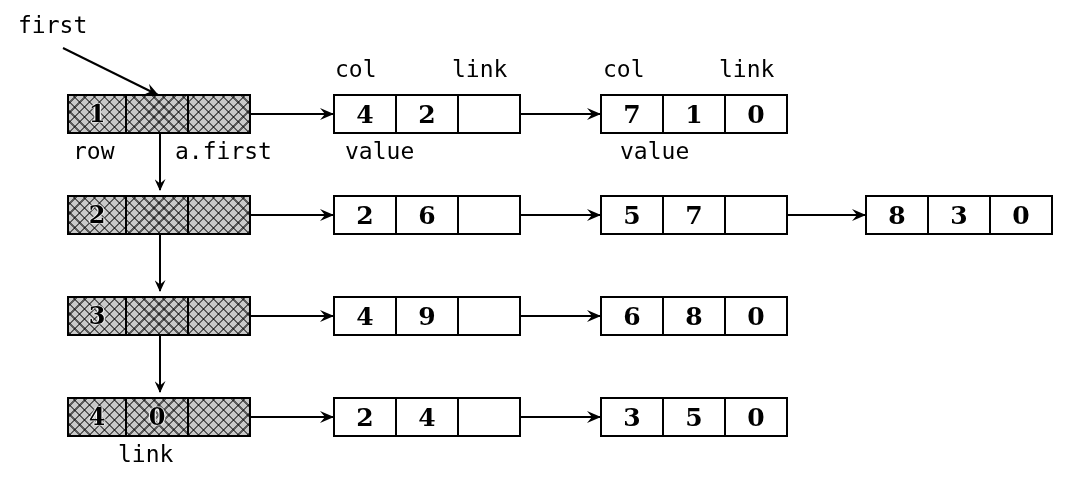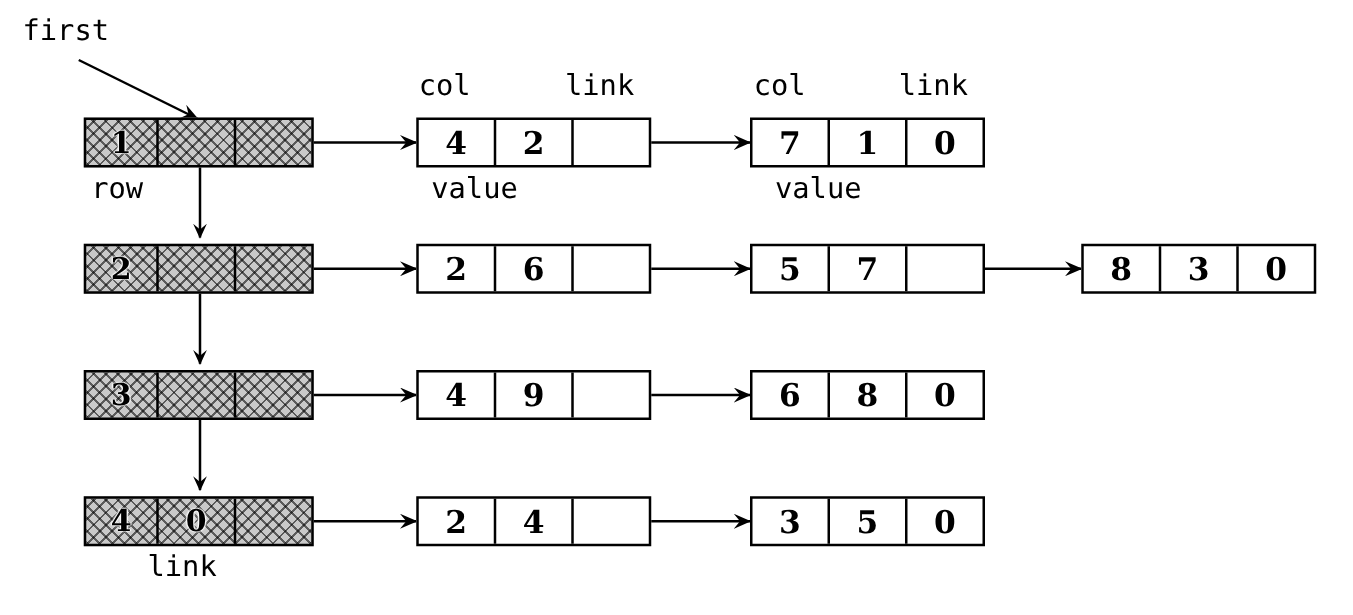--- a/index.html
+++ b/index.html
@@ -248,18 +248,19 @@
       <span class="cellval">0</span>
       </div>
   </div>
 
   <div class="lbl" style="left:335px;top:58px;">col</div>
   <div class="lbl" style="left:452px;top:58px;">link</div>
   <div class="lbl" style="left:603px;top:58px;">col</div>
   <div class="lbl" style="left:719px;top:58px;">link</div>
 
   <div class="lbl" style="left:73px;top:140px;">row</div>
+  <div class="lbl" style="left:175px;top:140px;">a.first</div>
   <div class="lbl" style="left:345px;top:140px;">value</div>
   <div class="lbl" style="left:620px;top:140px;">value</div>
 
   <div class="lbl" style="left:118px;top:443px;">link</div>
 
 </div>
 
 </body></html>

